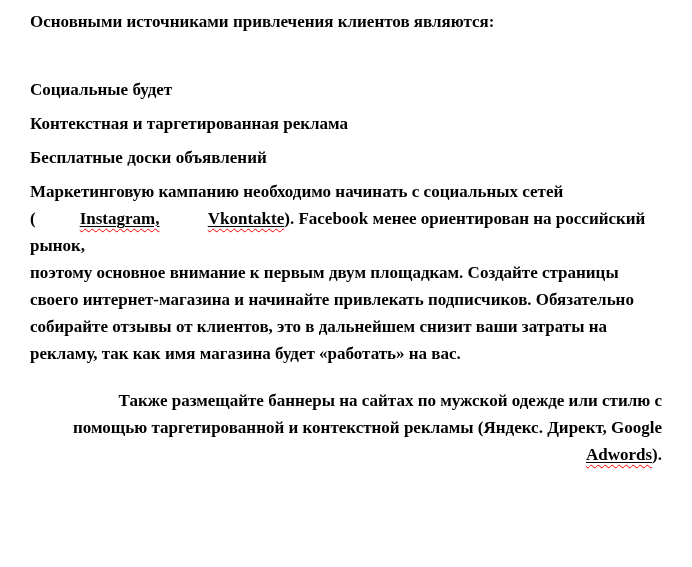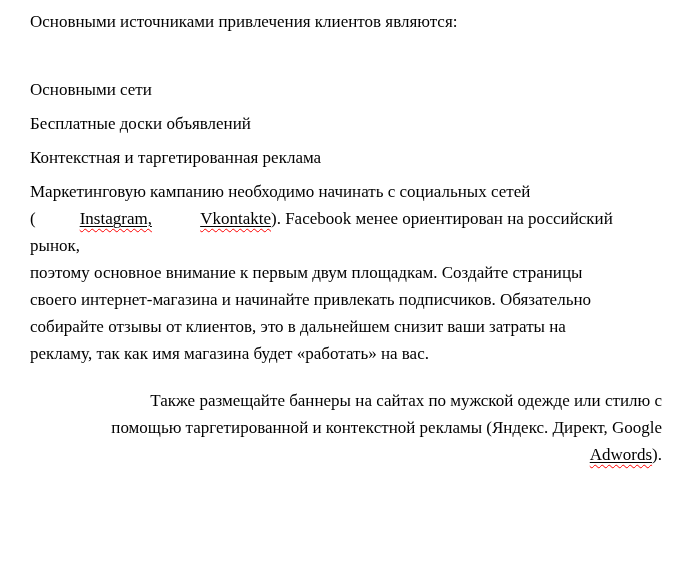--- a/index.html
+++ b/index.html
@@ -16,21 +16,21 @@
     box-sizing: border-box;
     width: 692px;
     height: 567px;
     padding: 8px 30px 0 30px;
     font-family: "Liberation Serif", "DejaVu Serif", serif;
     font-size: 17px;
     line-height: 27px;
     color: var(--text, #000000);
     background: var(--page-bg, #ffffff);
   }
-  p { margin: 0; }
+  p { margin: 0; font-weight: bold; }
   .intro      { margin-bottom: 41px; }
   .list-item  { margin-bottom: 7px; }
   .para-1     { margin-bottom: 20px; }
   .para-2     { margin-bottom: 36px; text-align: right; }
   
   .u {
     text-decoration: underline solid;
     text-decoration-color: var(--text, #000000);
     text-decoration-thickness: 1px;
     text-underline-offset: 2px;
@@ -44,23 +44,23 @@
   }
 </style>
 </head>
 <body>
 
 <div class="page">
 
   <p class="intro">Основными источниками привлечения клиентов являются:</p>
 
   <div>
-    <p class="list-item">Основными сети</p>
+    <p class="list-item">Социальные будет</p>
+    <p class="list-item">Контекстная и таргетированная реклама</p>
     <p class="list-item">Бесплатные доски объявлений</p>
-    <p class="list-item">Контекстная и таргетированная реклама</p>
   </div>
 
   <p class="para-1">Маркетинговую кампанию необходимо начинать с социальных сетей<br>(<span class="u"><span class="sq">Instagram,</span></span> <span class="u"><span class="sq">Vkontakte</span></span>). Facebook менее ориентирован на российский рынок,<br>поэтому основное внимание к первым двум площадкам. Создайте страницы<br>своего интернет-магазина и начинайте привлекать подписчиков. Обязательно<br>собирайте отзывы от клиентов, это в дальнейшем снизит ваши затраты на<br>рекламу, так как имя магазина будет «работать» на вас.</p>
 
   <p class="para-2">Также размещайте баннеры на сайтах по мужской одежде или стилю с<br>помощью таргетированной и контекстной рекламы (Яндекс. Директ, Google<br><span class="u"><span class="sq">Adwords</span></span>).</p>
 
 
 </div>
 
 </body></html>

